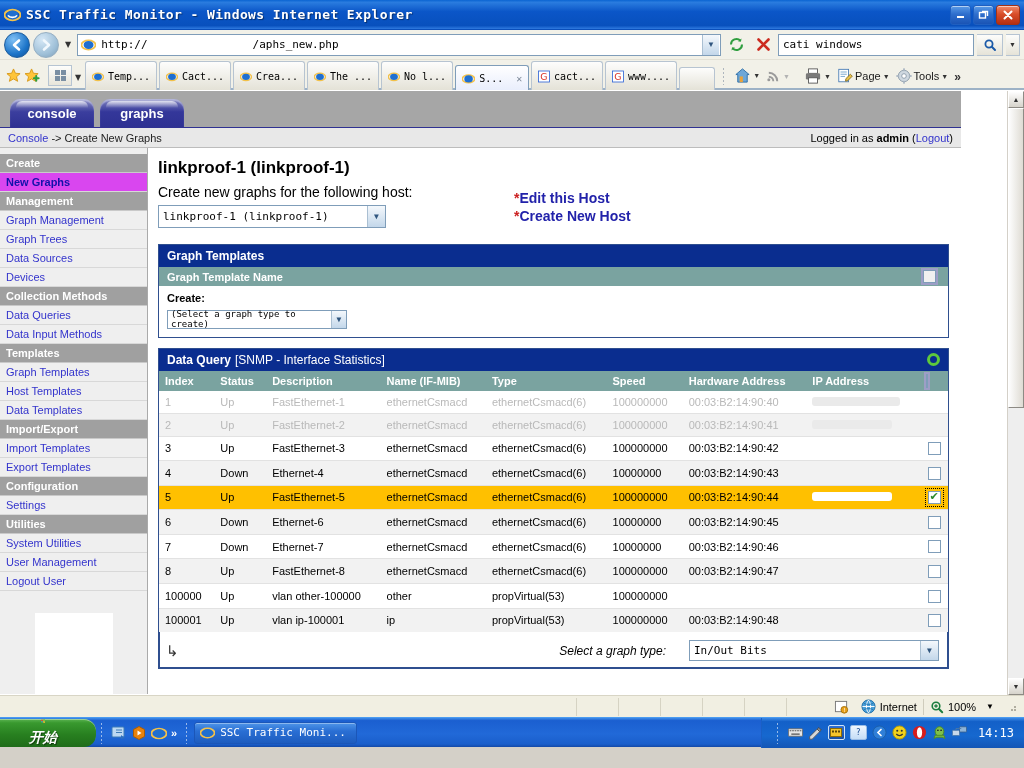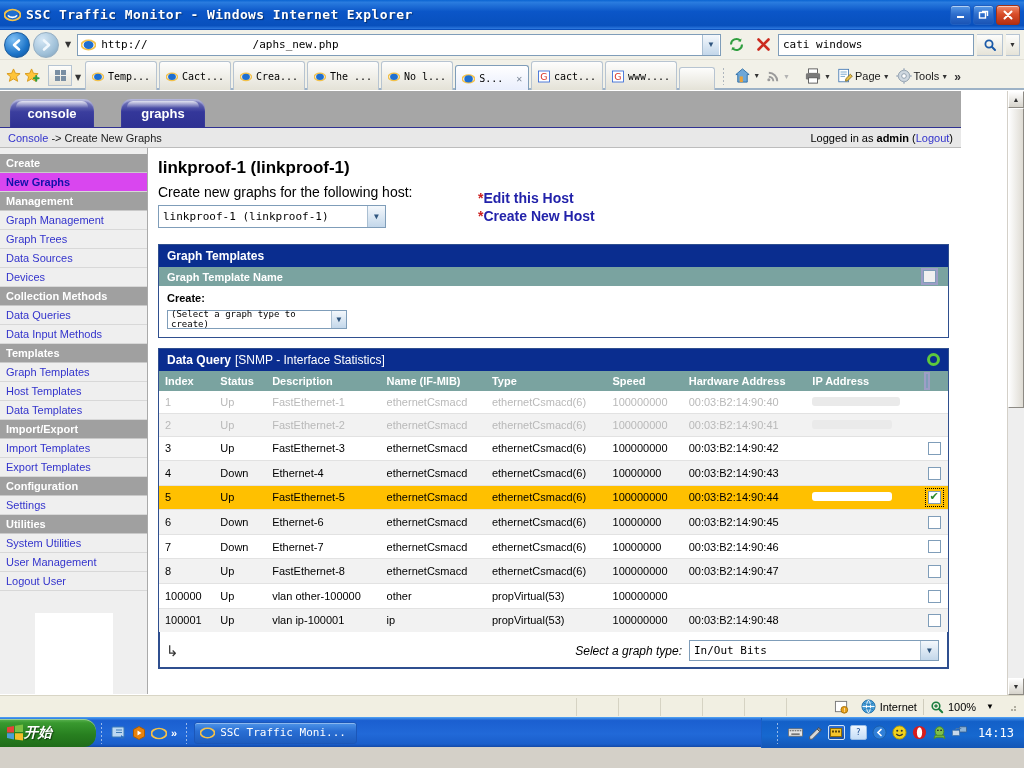--- a/index.html
+++ b/index.html
@@ -157,21 +157,21 @@
     display:flex; align-items:center; justify-content:center;
     color:#fff; font-weight:bold; font-size:13px;
     font-family:"Liberation Sans", sans-serif;
     box-shadow:inset 0 2px 1px rgba(255,255,255,.35);
   }
   .ctab::before {
     content:""; position:absolute; left:6px; right:6px; top:2px; height:7px;
     border-radius:6px 6px 0 0;
     background:linear-gradient(to bottom,rgba(255,255,255,.75),rgba(255,255,255,0));
   }
-  .ctab.graphs { background:linear-gradient(to bottom,#8f92c6 0%,#6366b2 18%,#34379a 46%,#2e3192 100%);margin-left:21px; }
+  .ctab.graphs { background:linear-gradient(to bottom,#8f92c6 0%,#6366b2 18%,#34379a 46%,#2e3192 100%); }
 
   .breadcrumbbar {
     height:20px; background:#e8e8e8; border-bottom:1px solid #bcbcbc;
     display:flex; align-items:center; padding:0 8px; font-size:11px;
   }
   .bc-left a, .bc-right a { color:#3333cc; text-decoration:none; }
   .bc-left { flex:1 1 auto; color:#222; }
   .bc-right { color:#000; }
   .bc-right b { font-weight:bold; }
 
@@ -208,21 +208,21 @@
     height:23px; border:1px solid #7f9db9; background:#fff;
     display:inline-flex; align-items:center; width:228px;
     font-family:"DejaVu Sans Mono", monospace; font-size:11px; padding-left:4px;
   }
   .selbox .arrowcell {
     margin-left:auto; width:18px; height:21px;
     background:linear-gradient(to bottom,#f4f8fc,#c3d7ea);
     border-left:1px solid #aabfd2;
     display:flex; align-items:center; justify-content:center; color:#30567f; font-size:8px;
   }
-  .tr { padding-top:6px; }
+  .tr { padding-top:6px;margin-left:36px; }
   .hostlink {
     color:#2222aa; font-weight:bold; font-size:14px; display:block; line-height:1.25;
     font-family:"Liberation Sans", sans-serif; text-decoration:none;
   }
   .hostlink .ast { color:#cc2222; }
 
   
   .panel { margin-top:16px; border:1px solid #2f4f8f; }
   .panel-title {
     background:#0a2d8f; color:#fff; font-weight:bold; font-size:12px;
@@ -287,21 +287,21 @@
   .redact { display:inline-block; height:9px; background:#ffffff; border-radius:3px; }
   .redact.gray { background:#eaeaea; }
 
   .belowtable {
     display:flex; align-items:center; padding:8px 8px 6px 6px; background:#fff;
     border-left:1px solid #2f4f8f; border-right:1px solid #2f4f8f;
     border-bottom:1px solid #2f4f8f; margin-top:-1px;
   }
   .retarrow { font-size:15px; color:#333; font-family:"DejaVu Sans", sans-serif; }
   .bt-spacer { flex:1 1 auto; }
-  .gt-label { font-style:italic; font-size:12px; color:#000; margin-right:7px; }
+  .gt-label { font-style:italic; font-size:12px; color:#000; margin-right:23px; }
   .gtsel {
     height:21px; border:1px solid #7f9db9; background:#fff;
     display:inline-flex; align-items:center; width:250px;
     font-family:"DejaVu Sans Mono", monospace; font-size:11px; padding-left:4px;
   }
   .gtsel .arrowcell {
     margin-left:auto; width:18px; height:19px;
     background:linear-gradient(to bottom,#f4f8fc,#c3d7ea);
     border-left:1px solid #aabfd2;
     display:flex; align-items:center; justify-content:center; color:#30567f; font-size:8px;
@@ -349,22 +349,23 @@
   
   .taskbar {
     height:30px;
     background:linear-gradient(to bottom,#3f8ce8 0%,#1b5fd0 9%,#2169d8 55%,#1a5ecb 90%,#1349a8 100%);
     display:flex; align-items:center; border-top:1px solid #4a9bf0;
   }
   .startbtn {
     height:28px; min-width:96px; padding:0 16px 0 6px;
     border-radius:0 12px 12px 0;
     background:linear-gradient(to bottom,#5cb452 0%,#39992f 14%,#288020 55%,#1f6c19 100%);
-    display:flex; align-items:center; 
+    display:flex; align-items:center; gap:6px;
     box-shadow:inset 0 1px 0 rgba(255,255,255,.4);
+    flex-direction:column;
   }
   .startlbl {
     color:#fff; font-weight:bold; font-size:14px; font-style:italic;
     font-family:"DejaVu Sans", sans-serif; text-shadow:1px 1px 1px rgba(0,0,0,.5);
   }
   .qlbar { display:flex; align-items:center; gap:4px; padding:0 4px; }
   .dots {
     width:3px; height:22px;
     background-image:radial-gradient(rgba(255,255,255,.55) 40%, transparent 41%);
     background-size:3px 4px; margin:0 4px;

